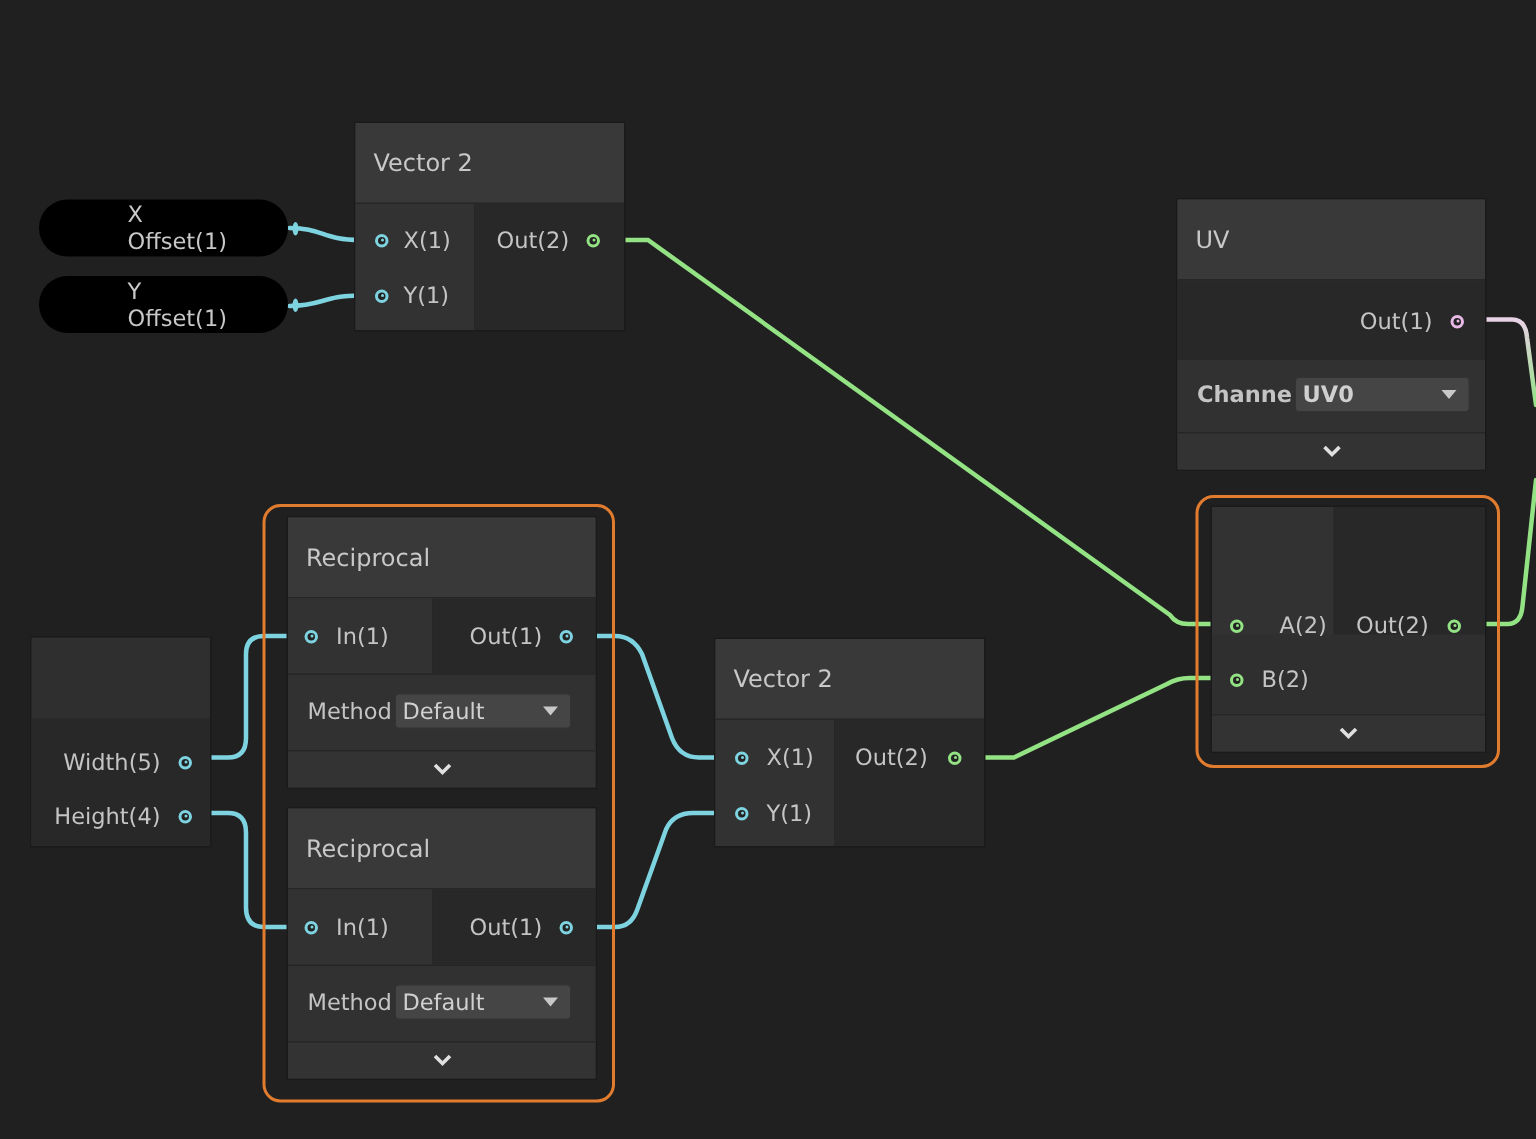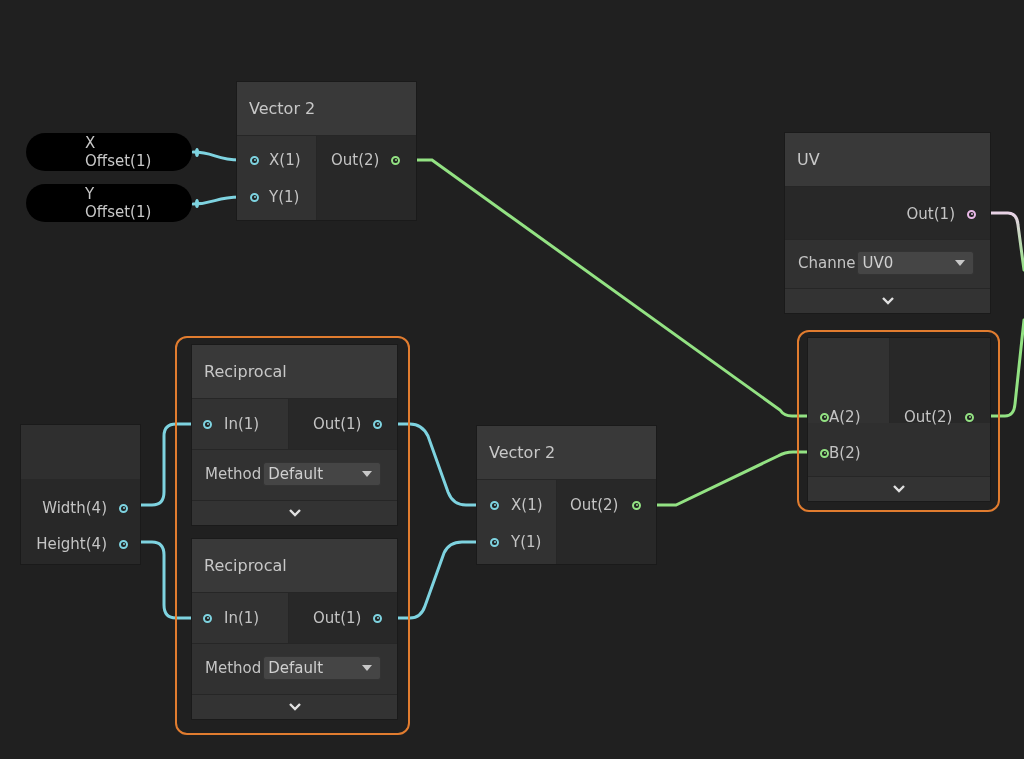--- a/index.html
+++ b/index.html
@@ -102,63 +102,63 @@
 </div>
 
 <div class="node" style="left:785px; top:133px; width:205px; height:180px;">
   <div class="title">UV</div>
   <div class="section" style="top:54px; height:52px; background:#282828;"></div>
   <div class="port" style="right:14px; top:71px;">
     <span>Out(1)</span>
     <span class="dot pink" style="margin-left:12px;"></span>
   </div>
   <div class="section" style="top:106px; height:50px; background:#313131; border-top:1px solid #262626;"></div>
-  <div class="row-field" style="left:13px; top:118px;">
+  <div class="row-field" style="left:13px; top:118px;font-weight:bold;">
     <span>Channe</span>
     <div class="dropdown" style="width:117px; margin-left:2px;">
       <span>UV0</span>
       <span class="tri"></span>
     </div>
   </div>
   <div class="expander">
     <svg class="chev" viewBox="0 0 14 8">
         <path d="M2,1 L7,6 L12,1" fill="none" stroke="#e0e0e0" stroke-width="2.4"></path>
       </svg>
   </div>
 </div>
 
 <div class="node" style="left:808px; top:338px; width:182px; height:163px;">
   <div class="ports" style="height:85px;">
     <div class="in" style="width:81px;"></div>
     <div class="out"></div>
   </div>
   <div class="port" style="left:12px; top:69px;">
     <span class="dot green"></span>
-    <span style="margin-left:0;">A(2)</span>
+    <span style="margin-left:24px;">A(2)</span>
   </div>
   <div class="port" style="left:12px; top:105px;">
     <span class="dot green"></span>
-    <span style="">B(2)</span>
+    <span style="margin-left:12px;">B(2)</span>
   </div>
   <div class="port" style="left:96px; top:69px;">
     <span>Out(2)</span>
     <span class="dot green" style="margin-left:13px;"></span>
   </div>
   <div class="expander">
     <svg class="chev" viewBox="0 0 14 8">
         <path d="M2,1 L7,6 L12,1" fill="none" stroke="#e0e0e0" stroke-width="2.4"></path>
       </svg>
   </div>
 </div>
 <div class="group" style="left:797px; top:330px; width:203px; height:182px;"></div>
 
 <div class="node" style="left:21px; top:425px; width:119px; height:139px;">
   <div class="section" style="top:54px; bottom:0; background:#282828;"></div>
   <div class="port" style="right:12px; top:73px;">
-    <span>Width(4)</span>
+    <span>Width(5)</span>
     <span class="dot cyan" style="margin-left:12px;"></span>
   </div>
   <div class="port" style="right:12px; top:109px;">
     <span>Height(4)</span>
     <span class="dot cyan" style="margin-left:12px;"></span>
   </div>
 </div>
 
 <div class="node" style="left:192px; top:345px; width:205px; height:180px;">
   <div class="title">Reciprocal</div>

